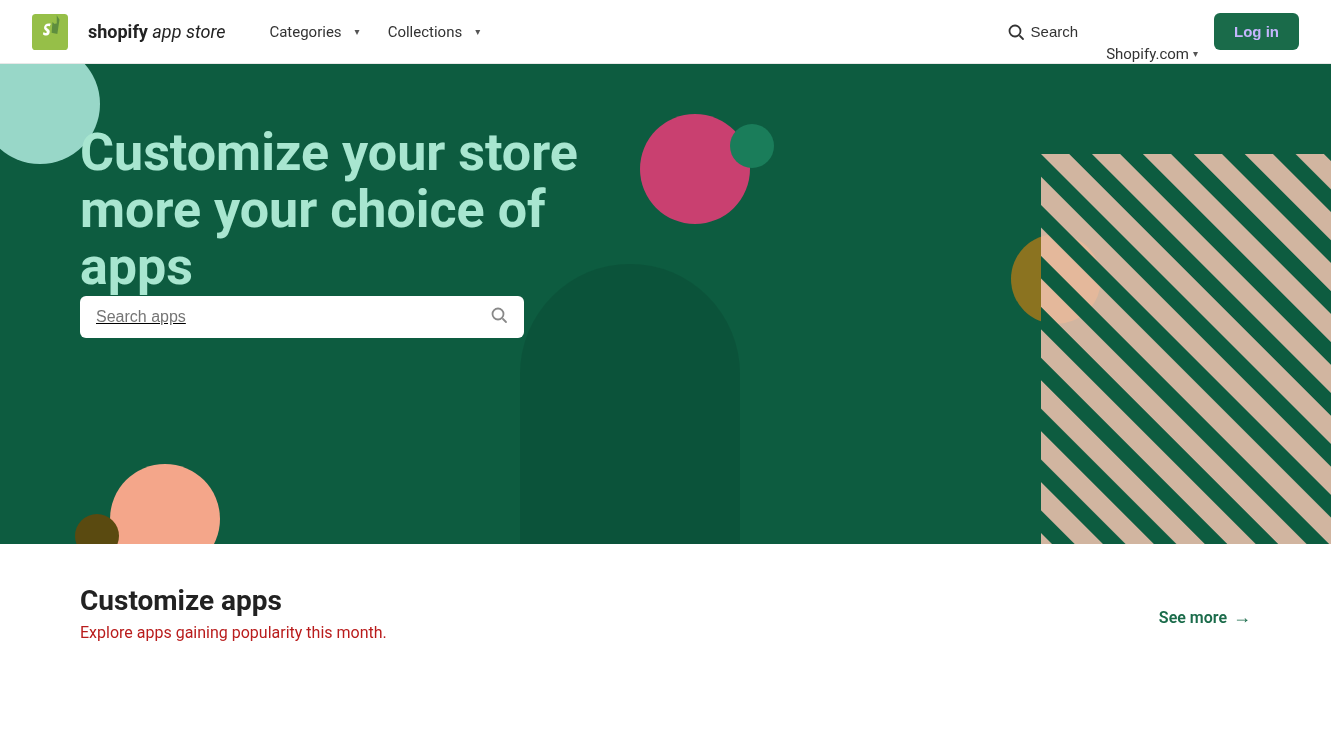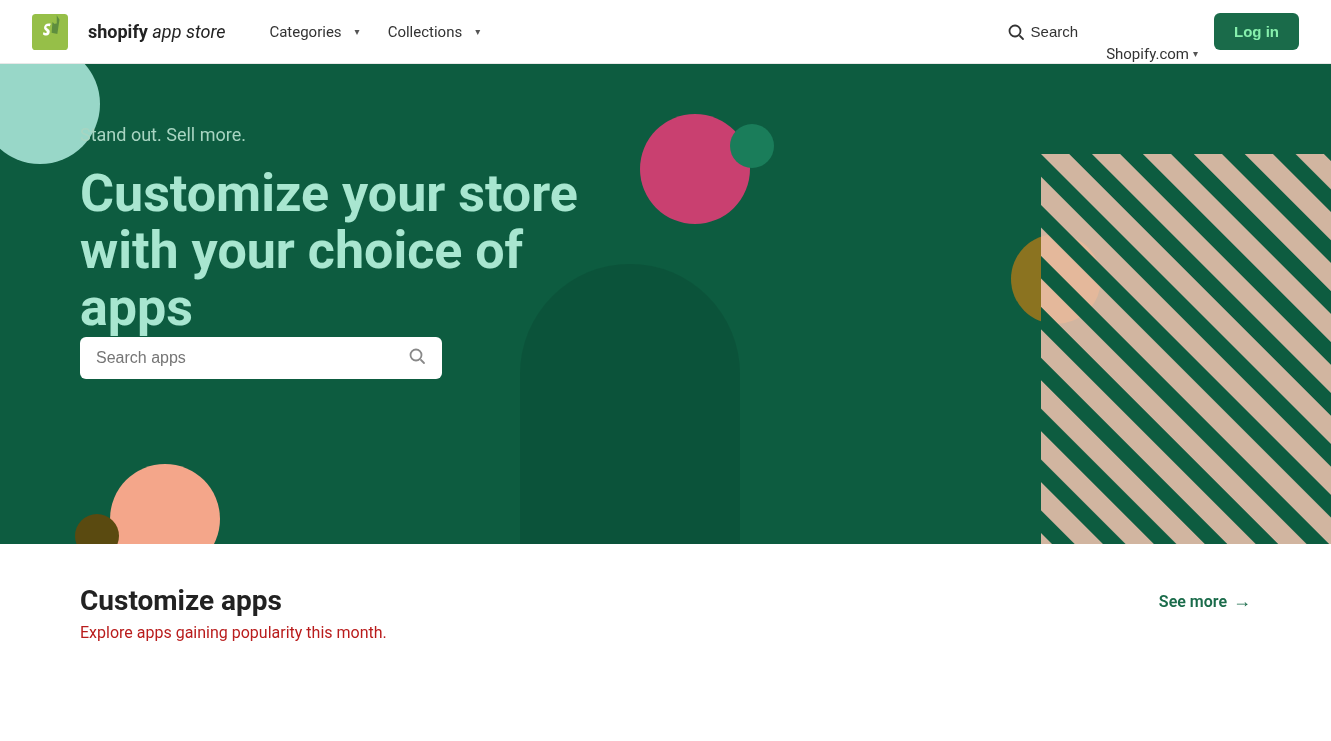--- a/index.html
+++ b/index.html
@@ -77,21 +77,21 @@
       align-items: center;
       gap: 4px;
       font-size: 15px;
       color: #333;
       cursor: pointer;
       text-decoration: none;
       margin-top: 44px;
     }
     .nav-login-btn {
       background: #1a6b4a;
-      color: #86efac;
+      color: #c4b5fd;
       border: none;
       border-radius: 6px;
       padding: 10px 20px;
       font-size: 15px;
       font-weight: 600;
       cursor: pointer;
     }
 
     
     .hero {
@@ -117,22 +117,23 @@
       font-size: 52px;
       font-weight: 700;
       line-height: 1.1;
     }
     .hero-search-box {
       display: flex;
       align-items: center;
       background: #fff;
       border-radius: 6px;
       padding: 10px 16px;
-      width: 362px;
+      width: 444px;
       gap: 8px;
+      text-decoration: underline;
     }
     .hero-search-input {
       border: none;
       outline: none;
       font-size: 16px;
       color: #555;
       flex: 1;
       background: transparent;
     }
     .hero-search-icon {
@@ -245,21 +246,21 @@
     }
     .see-more-link {
       display: flex;
       align-items: center;
       gap: 6px;
       color: #1a6b4a;
       font-size: 16px;
       font-weight: 600;
       text-decoration: none;
       cursor: pointer;
-      margin-top: 6px;
+      margin-top: 22px;
       text-align: center;
     }
     .arrow-right { font-size: 18px; }
   </style>
 </head>
 <body>
 
 <nav class="navbar">
   <a class="logo-area" href="#">
 
@@ -317,24 +318,23 @@
         </pattern>
       </defs>
       <rect width="320" height="480" fill="url(#diag)"></rect>
     </svg>
   </div>
 
   <div class="deco-salmon-circle"></div>
   <div class="deco-dark-small"></div>
 
   <div class="hero-content">
-    <p class="hero-subtitle">Stand out. Sell more.</p>
     <h1 class="hero-title">
       <span>Customize your store</span><br>
-      <span>with your choice of apps</span>
+      <span>more your choice of apps</span>
     </h1>
     <div class="hero-search-box">
       <input class="hero-search-input" type="text" placeholder="Search apps" style="">
       <span class="hero-search-icon">
         <svg width="18" height="18" viewBox="0 0 18 18" fill="none">
           <circle cx="8" cy="8" r="5.5" stroke="#888" stroke-width="1.8"></circle>
           <path d="M13 13l3 3" stroke="#888" stroke-width="1.8" stroke-linecap="round"></path>
         </svg>
       </span>
     </div>

